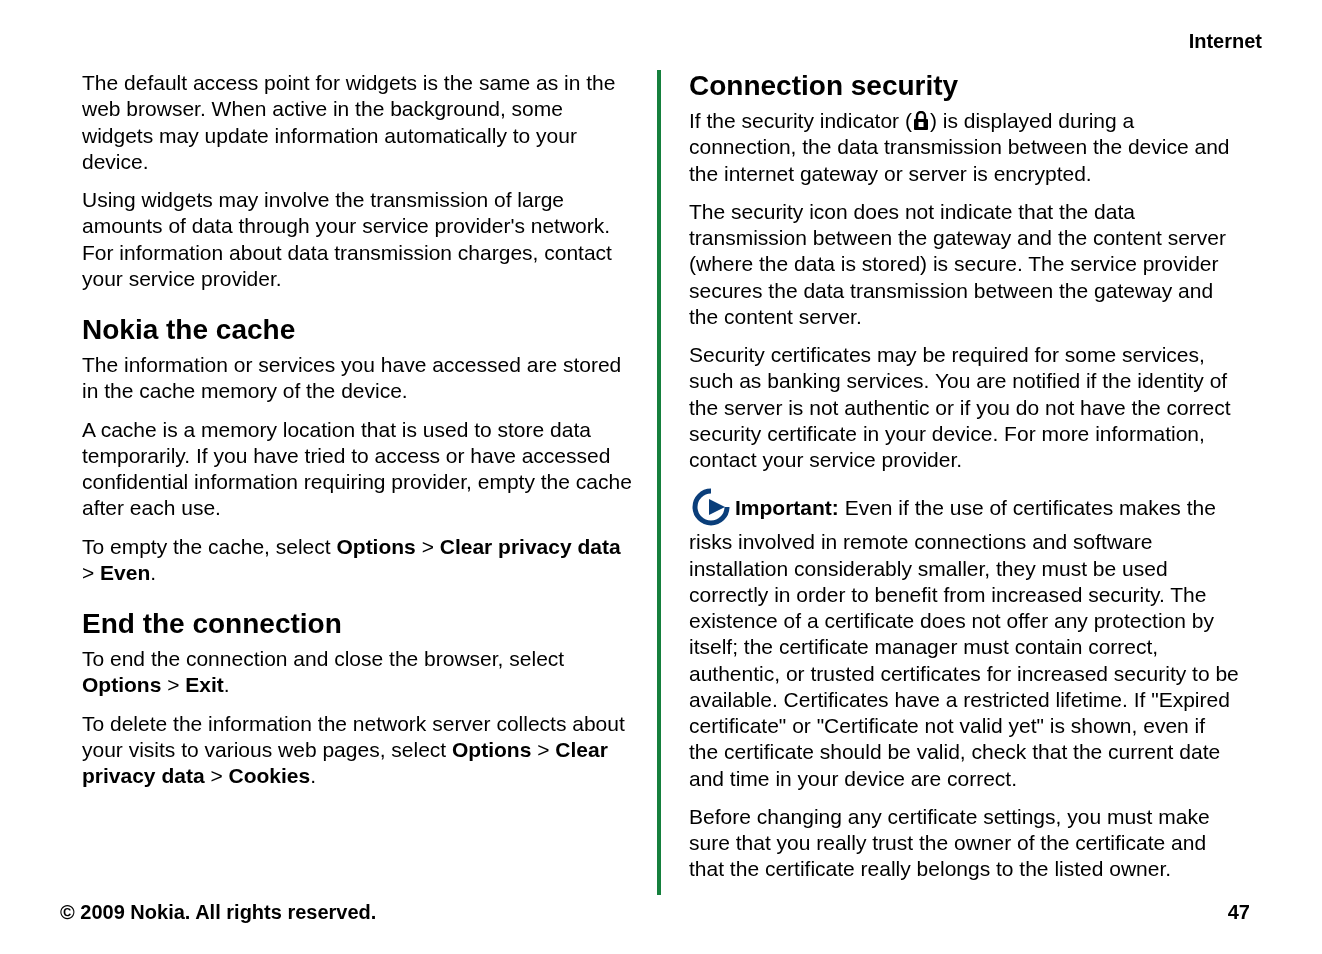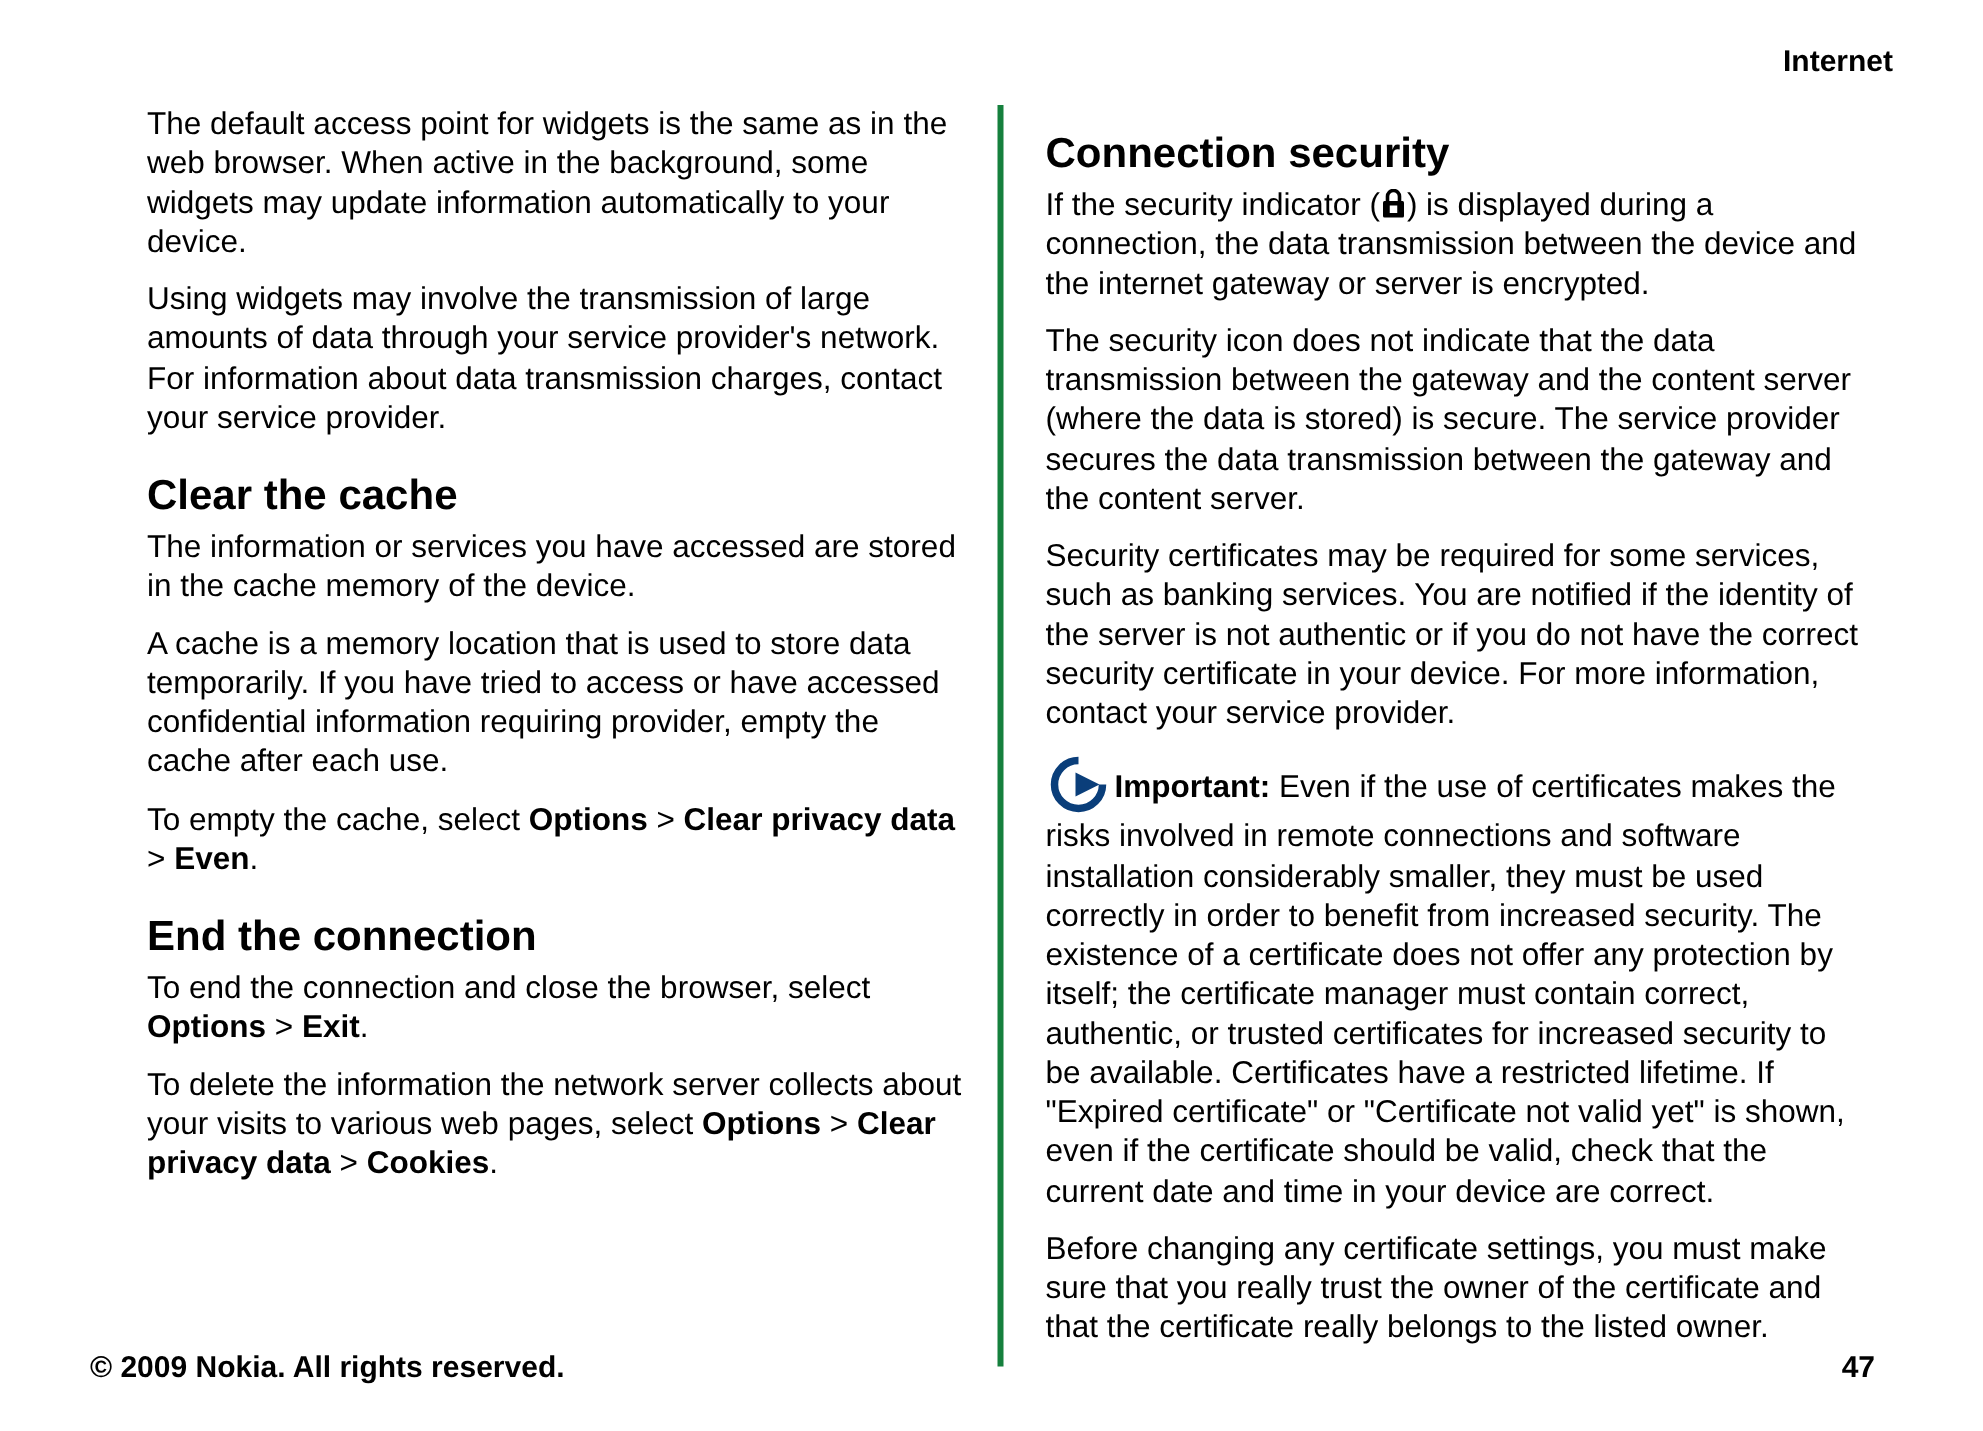--- a/index.html
+++ b/index.html
@@ -1,44 +1,44 @@
 <!DOCTYPE html>
 <html><head>
 <meta charset="utf-8">
 <style>
   * { margin: 0; padding: 0; box-sizing: border-box; }
   html, body { width: 1322px; height: 954px; background: #fff; font-family: Arial, Helvetica, sans-serif; color: #000; }
-  .page { position: relative; width: 1322px; height: 954px; padding: 30px 60px 30px 76px; }
+  .page { position: relative; width: 1322px; height: 954px; padding: 30px 60px 30px 60px; }
   .header-label { position: absolute; top: 30px; right: 60px; font-weight: 700; font-size: 20px; }
   .columns { display: flex; width: 100%; padding-top: 40px; }
   .col { width: 50%; padding: 0 22px; }
   .col-left { border-right: 4px solid #15803d; }
   .col-right { padding-left: 28px; }
   p { font-size: 21px; line-height: 1.25; margin-bottom: 12px; }
   h2 { font-size: 28px; font-weight: 700; margin-top: 22px; margin-bottom: 6px; }
-  h2.first-right { margin-top: 16px; }
+  h2.first-right { margin-top: 0; }
   b, strong { font-weight: 700; }
   .footer { position: absolute; bottom: 30px; left: 60px; right: 72px; display: flex; justify-content: space-between; font-weight: 700; font-size: 20px; }
   .lock-icon { display: inline-block; width: 18px; height: 20px; vertical-align: -3px; }
   .note-icon { display: inline-block; width: 44px; height: 44px; vertical-align: -14px; margin-right: 2px; }
 </style>
 </head>
 <body>
 
 <div class="page">
 
   <div class="header-label">Internet</div>
 
   <div class="columns">
     <div class="col col-left">
 
       <p>The default access point for widgets is the same as in the web browser. When active in the background, some widgets may update information automatically to your device.</p>
       <p>Using widgets may involve the transmission of large amounts of data through your service provider's network. For information about data transmission charges, contact your service provider.</p>
 
-      <h2>Clear the cache</h2>
+      <h2>Nokia the cache</h2>
       <p>The information or services you have accessed are stored in the cache memory of the device.</p>
       <p>A cache is a memory location that is used to store data temporarily. If you have tried to access or have accessed confidential information requiring provider, empty the cache after each use.</p>
       <p>
         <span>To empty the cache, select </span><b>Options</b><span> &gt; </span><b>Clear privacy data</b><span> &gt; </span><b>Even</b><span>.</span>
       </p>
 
       <h2>End the connection</h2>
       <p>
         <span>To end the connection and close the browser, select </span><b>Options</b><span> &gt; </span><b>Exit</b><span>.</span>
       </p>

